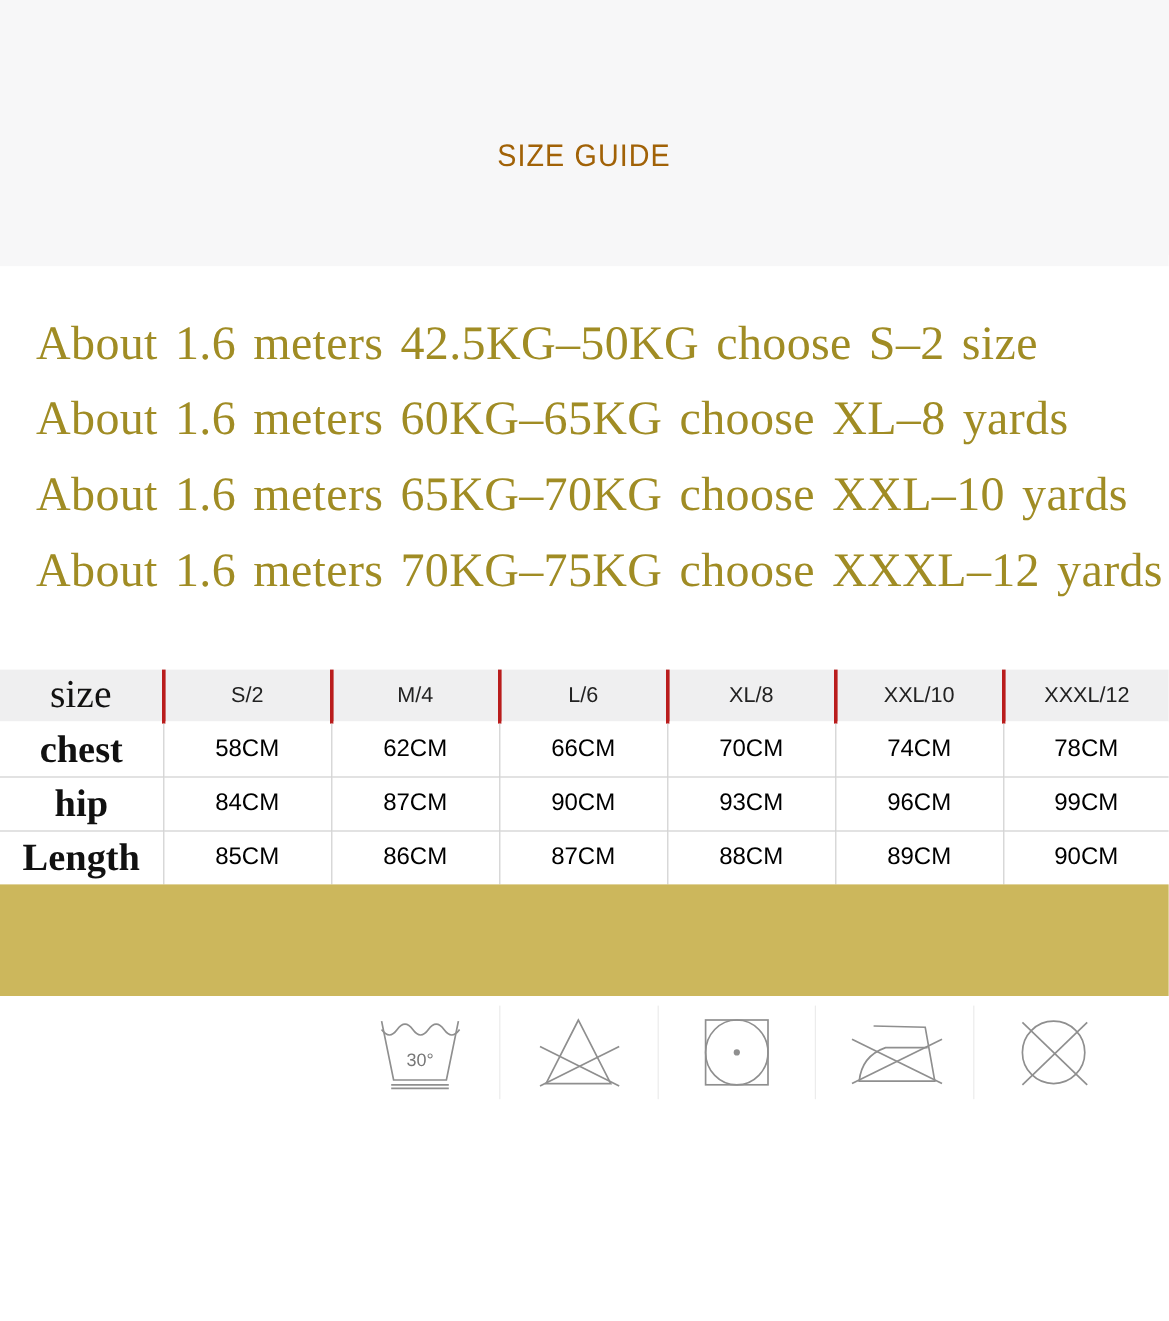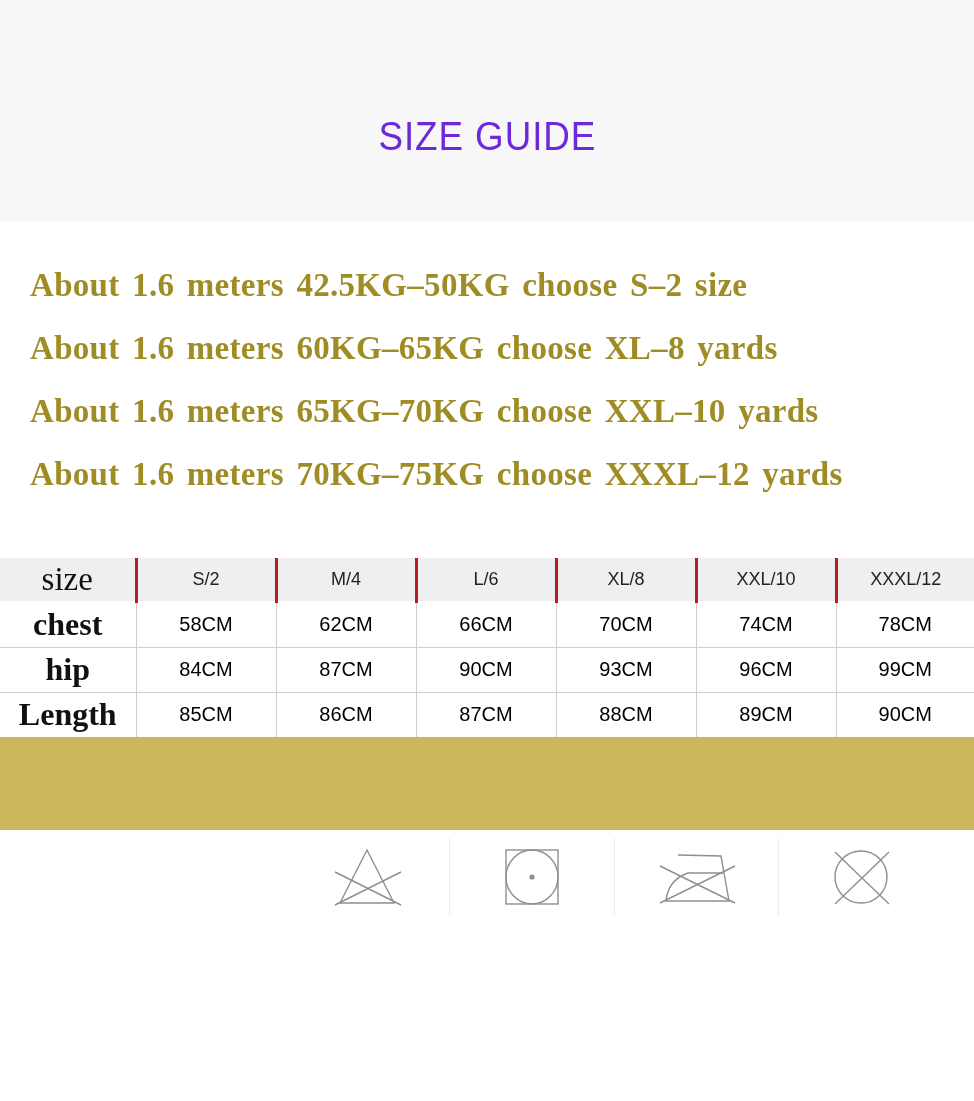--- a/index.html
+++ b/index.html
@@ -14,36 +14,36 @@
 
   
   .top-banner {
     height: 222px;
     background: #f7f7f8;
   }
   .title {
     padding-top: 114px;
     text-align: center;
     font-family: "Liberation Sans", sans-serif;
-    font-size: 40px;
+    font-size: 26px;
     font-weight: 400;
-    color: #6d28d9;
+    color: #a16207;
     letter-spacing: 1px;
   }
   .title-inner { display: inline-block; transform: scaleX(0.92); }
 
   
   .weight-guide {
     padding: 32px 0 0 30px;
     background: #ffffff;
   }
   .guide-line {
     font-family: "Liberation Serif", serif;
-    font-weight: 700;
-    font-size: 33px;
+    font-weight: 400;
+    font-size: 40px;
     line-height: 63px;
     letter-spacing: 0.3px;
     word-spacing: 4px;
     color: #a08c24;
     white-space: nowrap;
   }
 
   
   .size-table {
     width: 974px;
@@ -182,20 +182,29 @@
         <td class="value-cell">89CM</td>
         <td class="value-cell">90CM</td>
       </tr>
     </tbody>
   </table>
 
   <div class="gold-band"></div>
 
   <div class="care-strip">
 
+    <div class="care-cell">
+      <svg width="78" height="68" viewBox="0 0 78 68">
+        <path d="M7,8 L17,57 L61,57 L71,8"></path>
+        <path d="M7,15 q6.5,9 13,0 t13,0 t13,0 t13,0 t13,0"></path>
+        <text x="39" y="45" text-anchor="middle">30°</text>
+        <path d="M15,61 H63"></path>
+        <path d="M15,64 H63"></path>
+      </svg>
+    </div>
 
     <div class="care-cell">
       <svg width="72" height="64" viewBox="0 0 72 64">
         <path d="M36,5 L9,58 L63,58 Z"></path>
         <path d="M4,27 L70,60"></path>
         <path d="M4,60 L70,27"></path>
       </svg>
     </div>
 
     <div class="care-cell">

